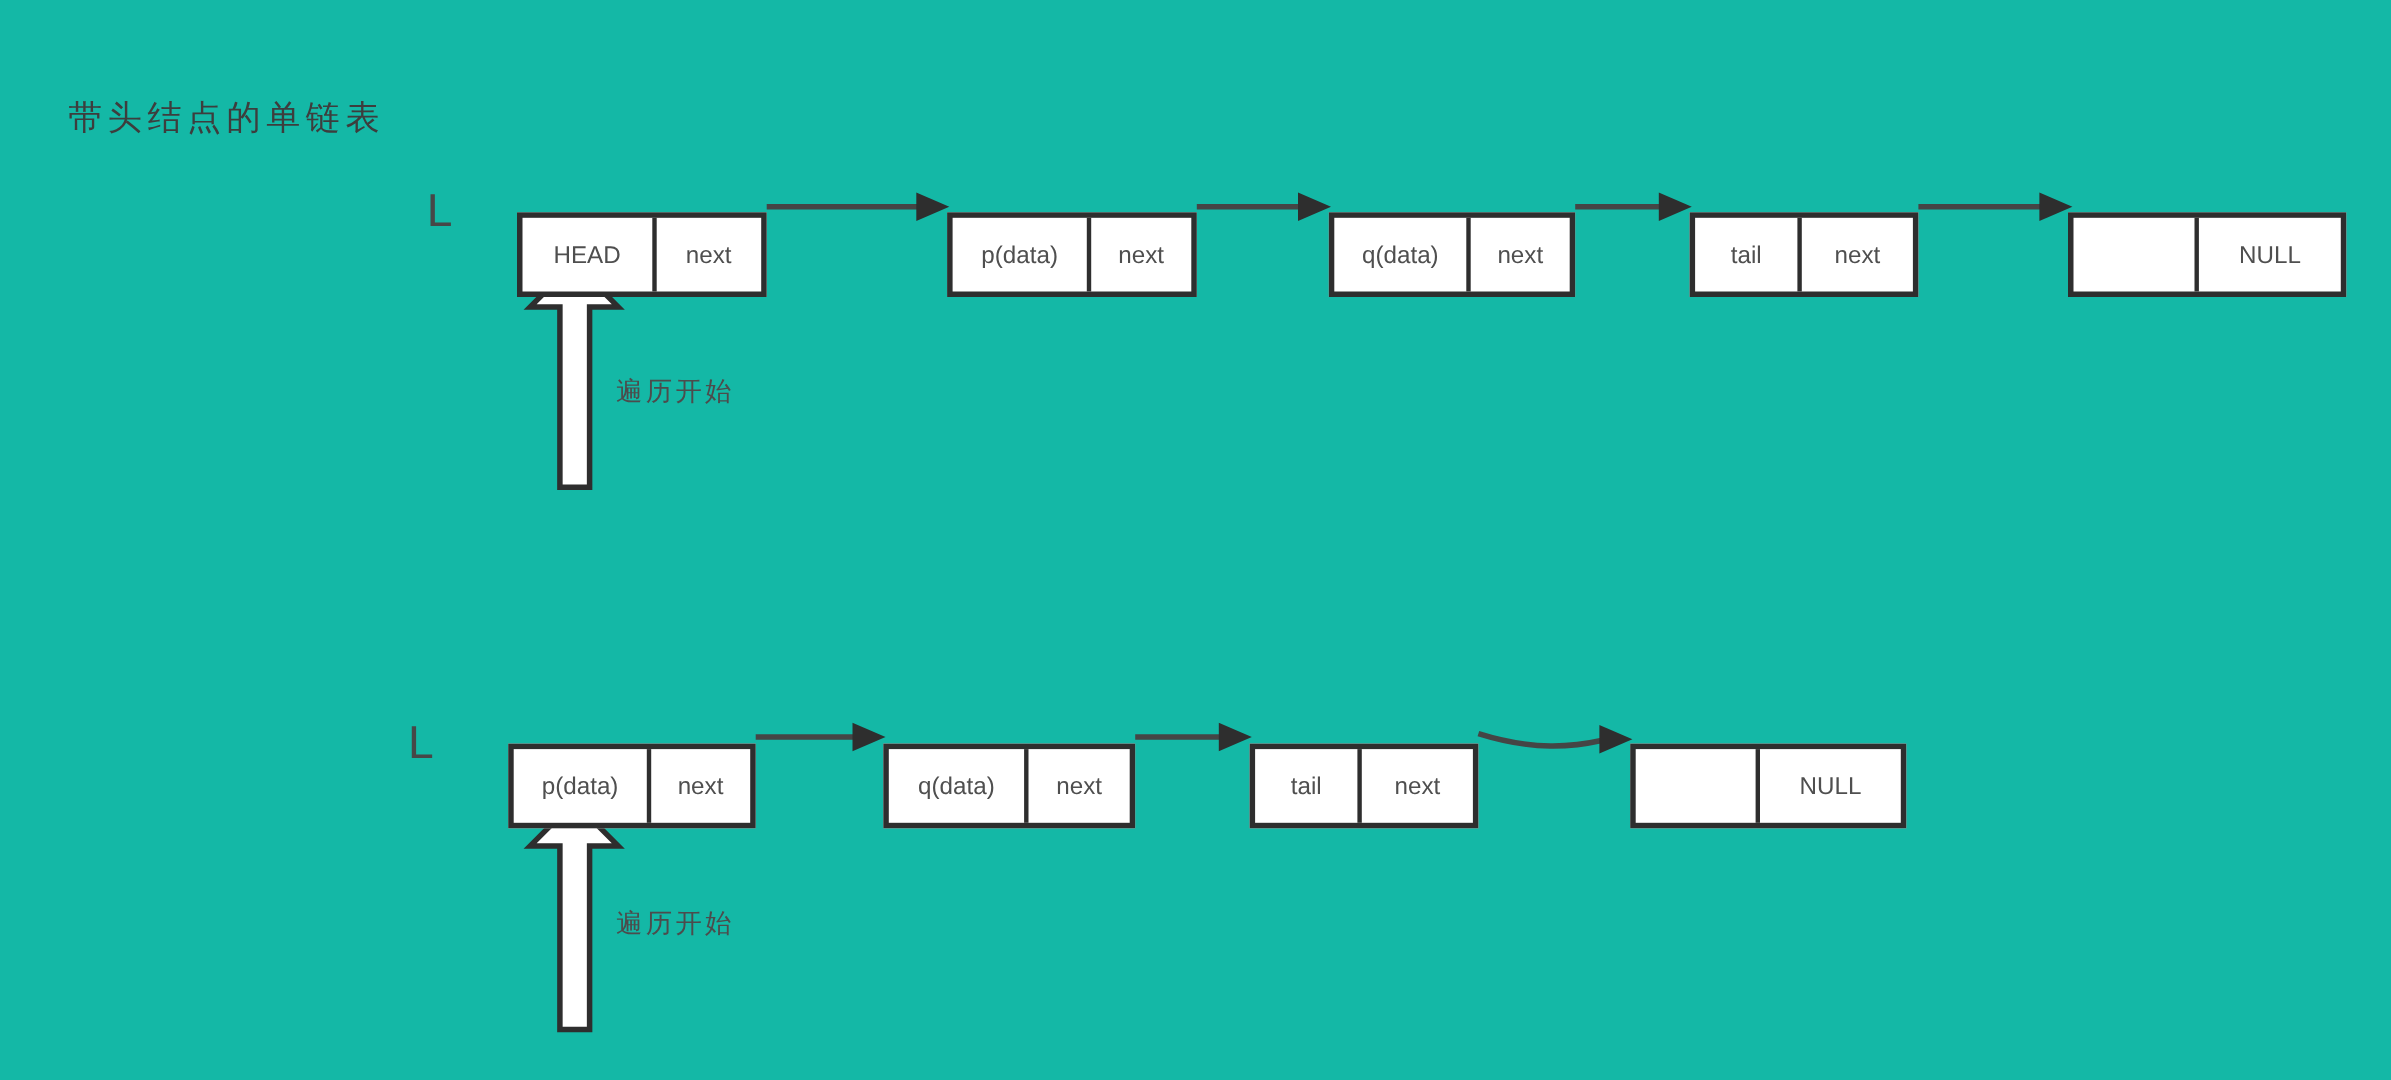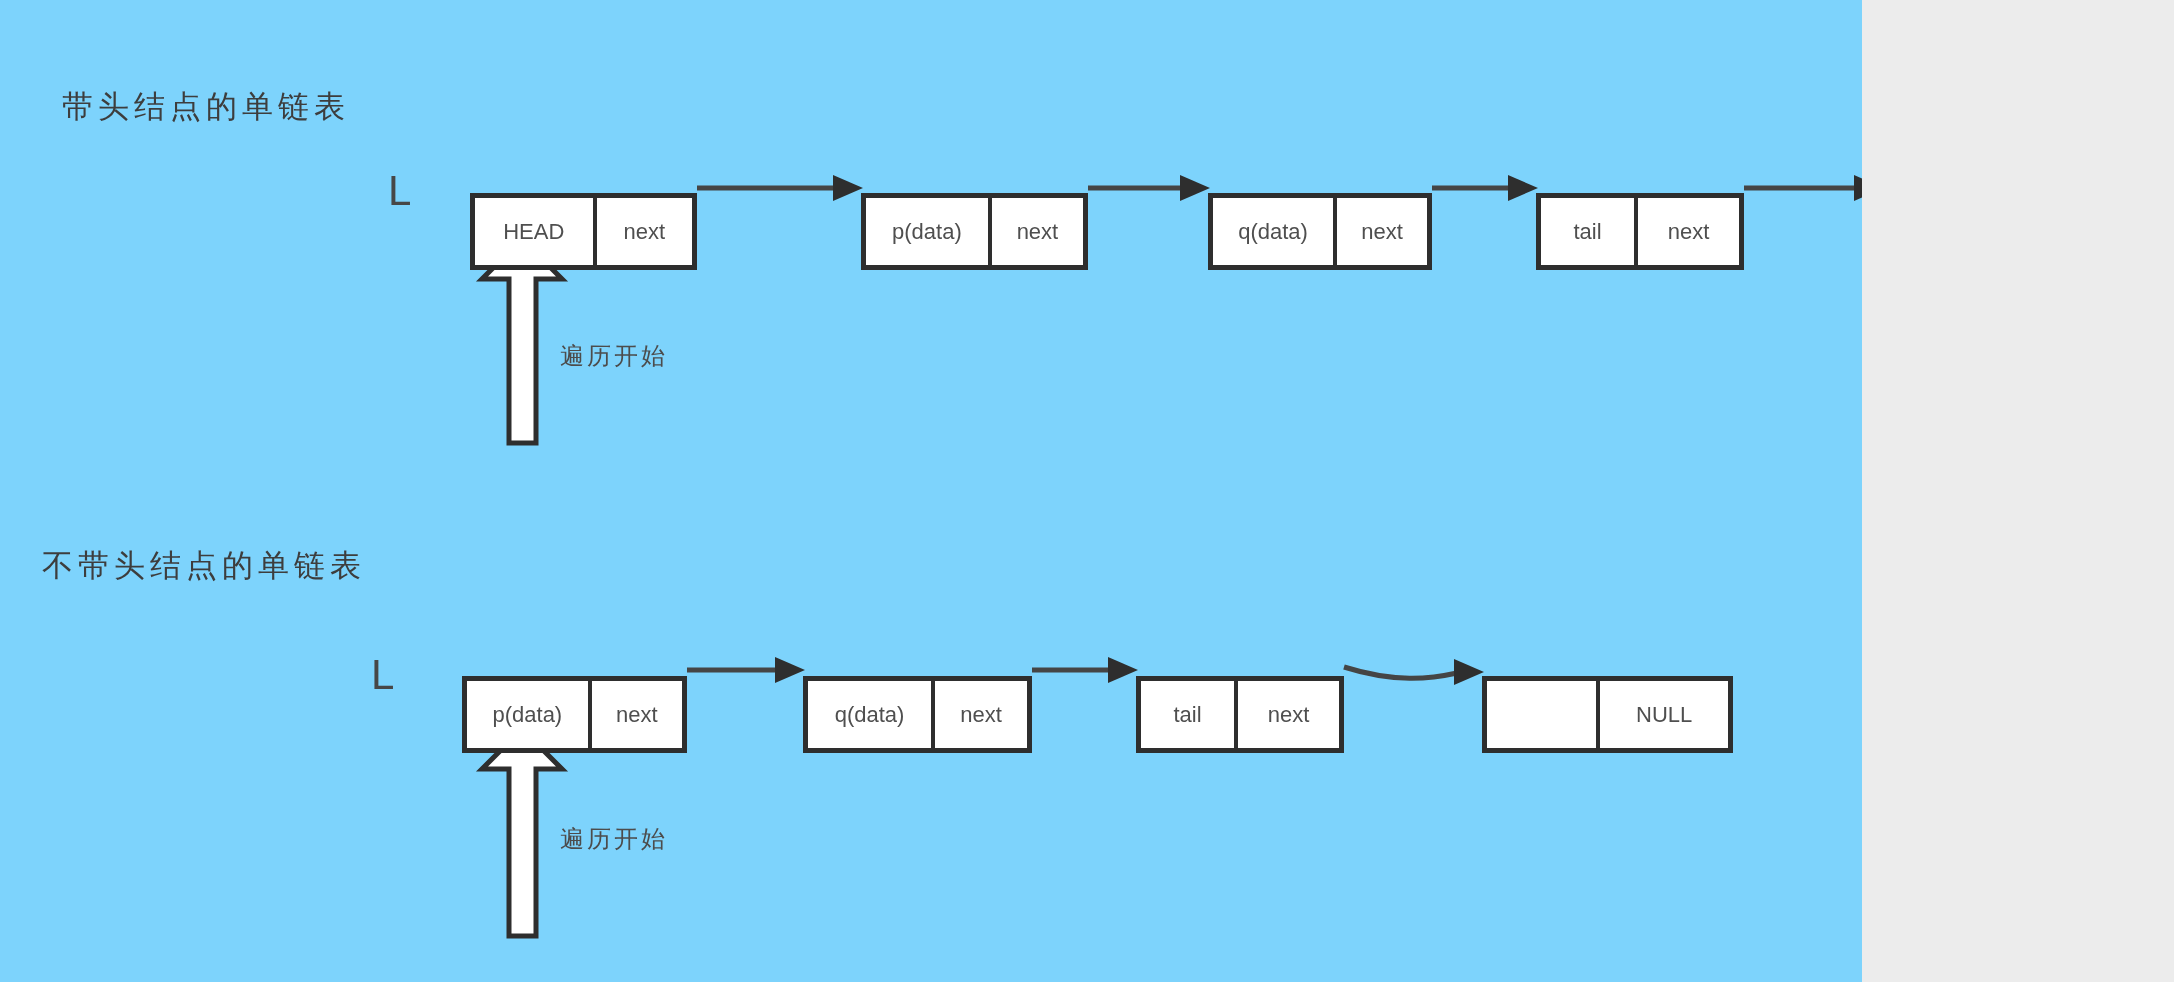--- a/index.html
+++ b/index.html
@@ -2,22 +2,22 @@
 <html><head>
 <meta charset="utf-8">
 <style>
   html,body { margin:0; padding:0; }
   body {
     background:#ececec;
     font-family:"Liberation Sans","DejaVu Sans",sans-serif;
   }
   .canvas {
     position:relative;
-    width:1862px; height:982px;
-    background:#7dd3fc;
+    width:2174px; height:982px;
+    background:#14b8a6;
     overflow:hidden;
   }
   .overlay {
     position:absolute; left:0; top:0;
     width:2174px; height:982px;
     z-index:1;
   }
   .section-title {
     position:absolute;
     font-size:31px; letter-spacing:5px;
@@ -117,21 +117,20 @@
     <div class="cell data" style="width:49%">tail</div>
     <div class="cell ptr">next</div>
   </div>
   <div class="node" style="left:1880px; top:149px; width:253px">
     <div class="cell data" style="width:47%"></div>
     <div class="cell ptr">NULL</div>
   </div>
 
   <div class="traverse-label" style="left:560px; top:340px">遍历开始</div>
 
-  <div class="section-title" style="left:42px; top:545px">不带头结点的单链表</div>
 
   <div class="pointer-label" style="left:371px; top:654px">L</div>
 
   <div class="node" style="left:462px; top:632px; width:225px">
     <div class="cell data" style="width:58%">p(data)</div>
     <div class="cell ptr">next</div>
   </div>
   <div class="node" style="left:803px; top:632px; width:229px">
     <div class="cell data" style="width:58%">q(data)</div>
     <div class="cell ptr">next</div>

